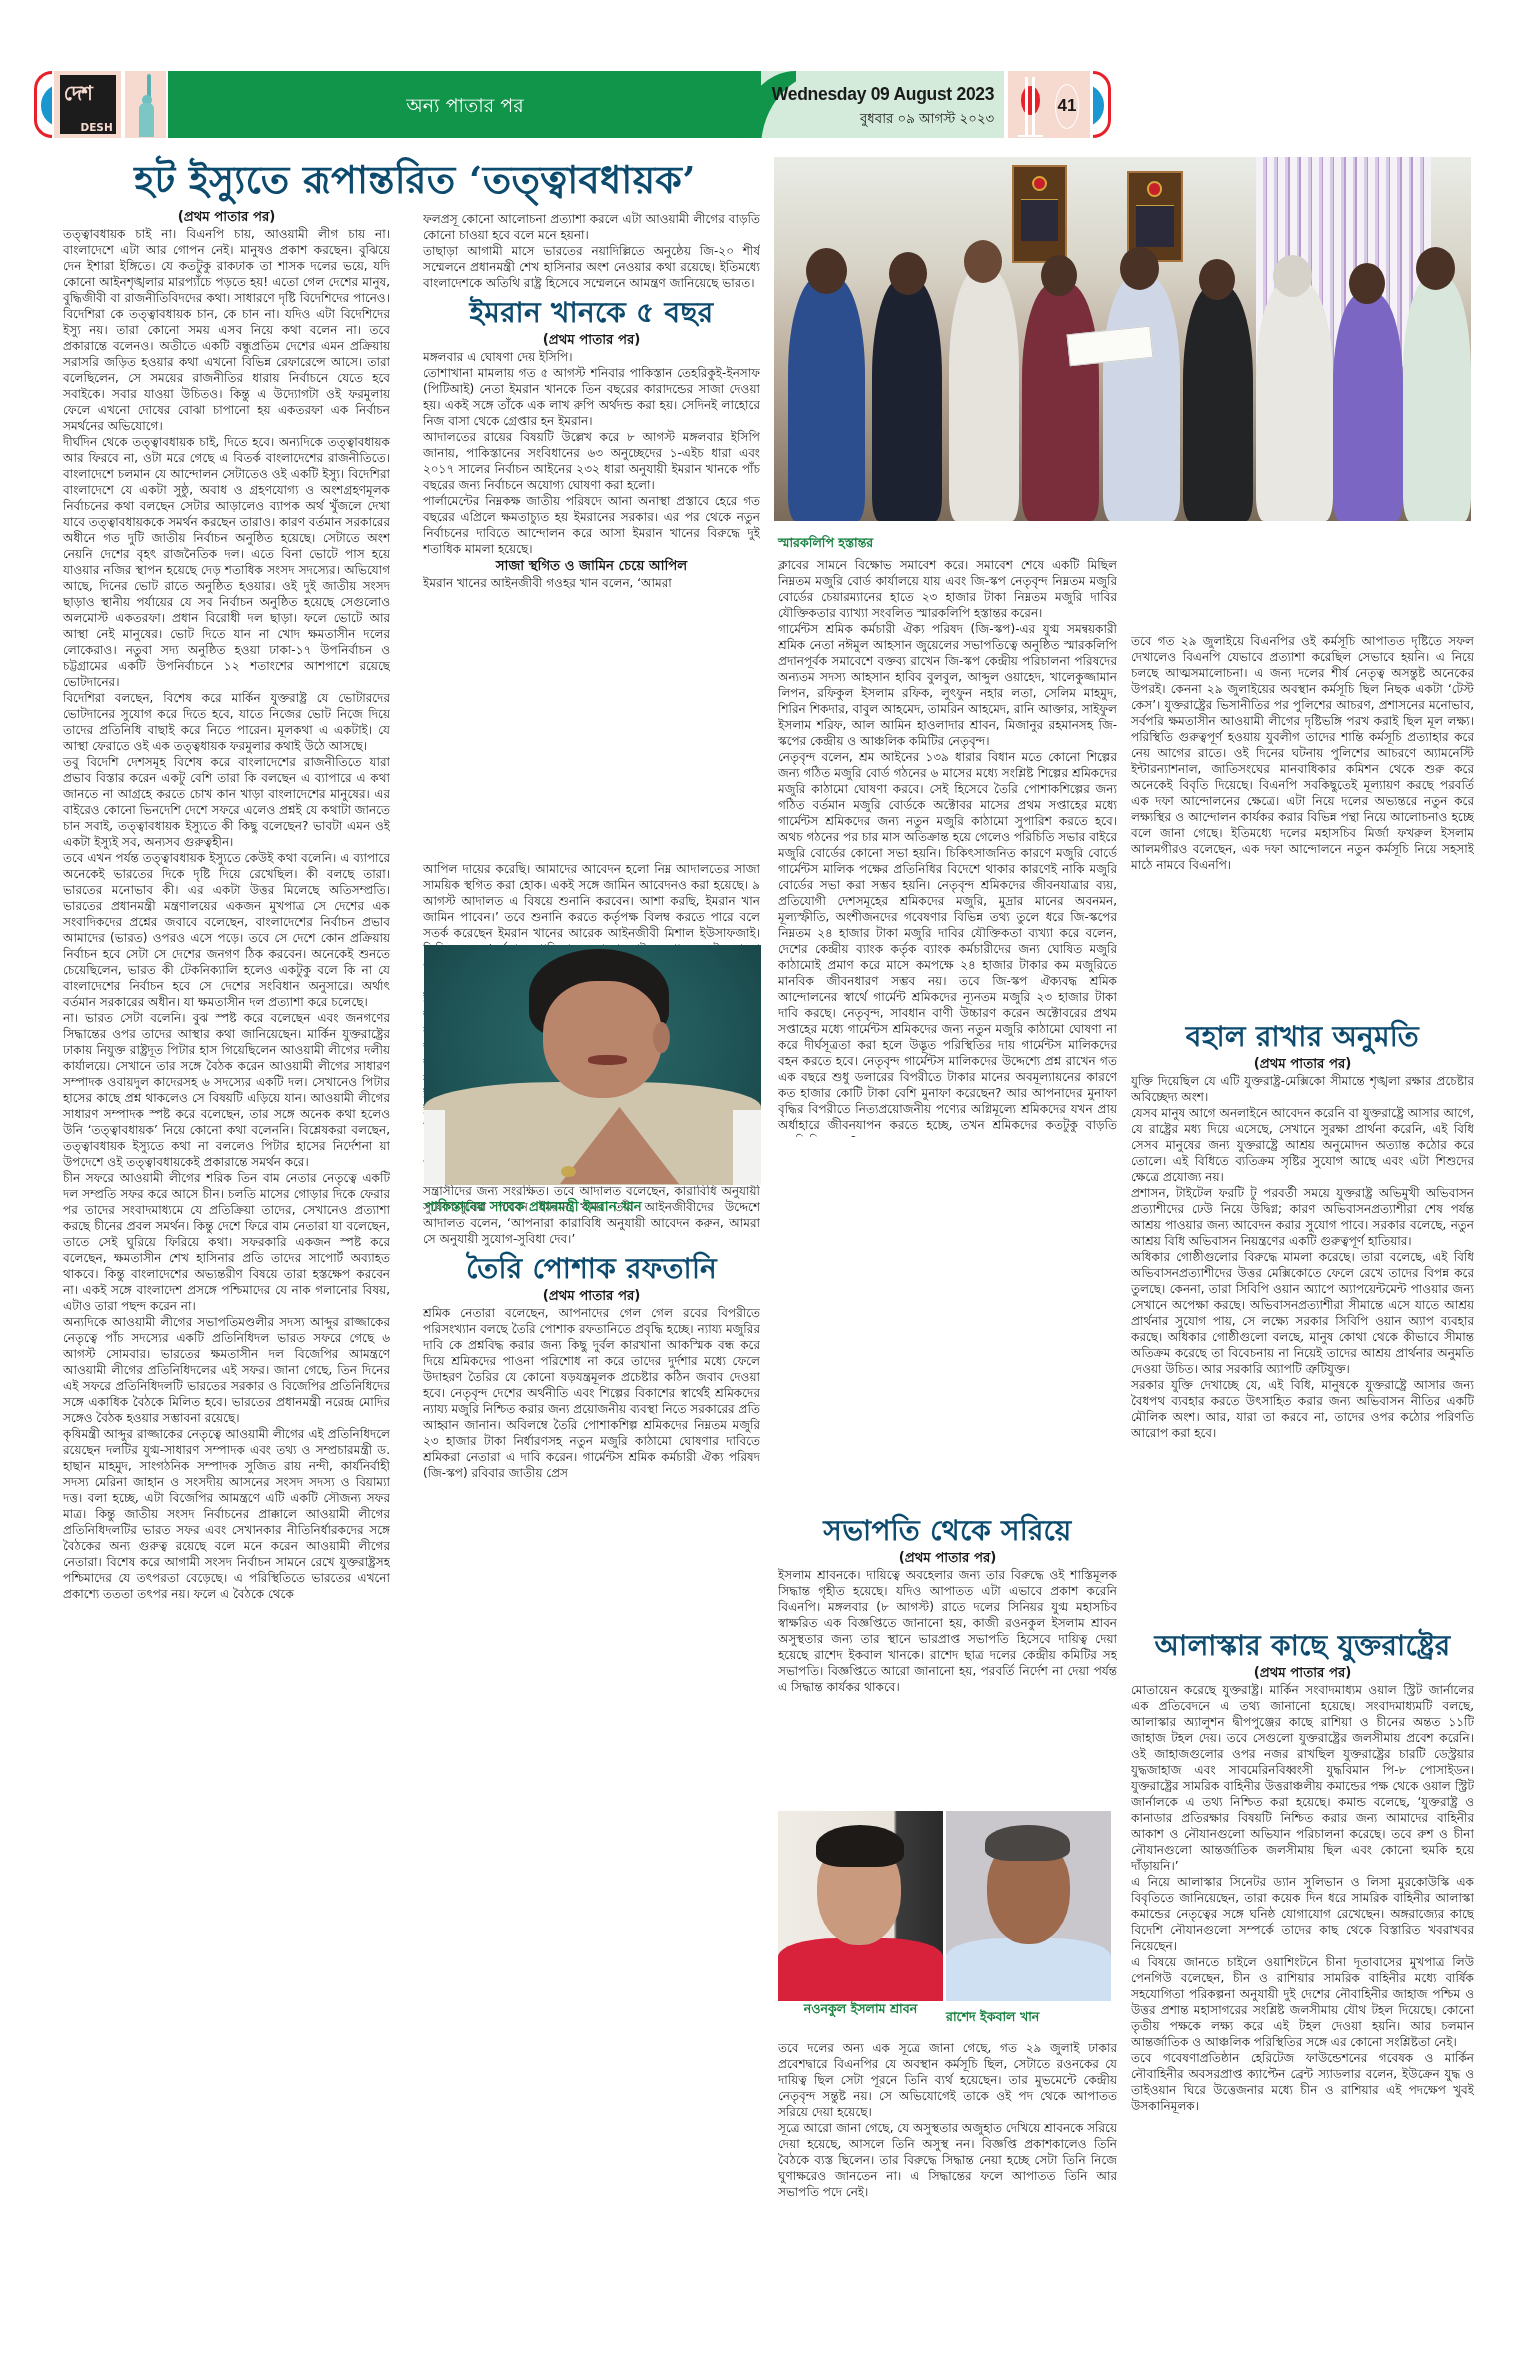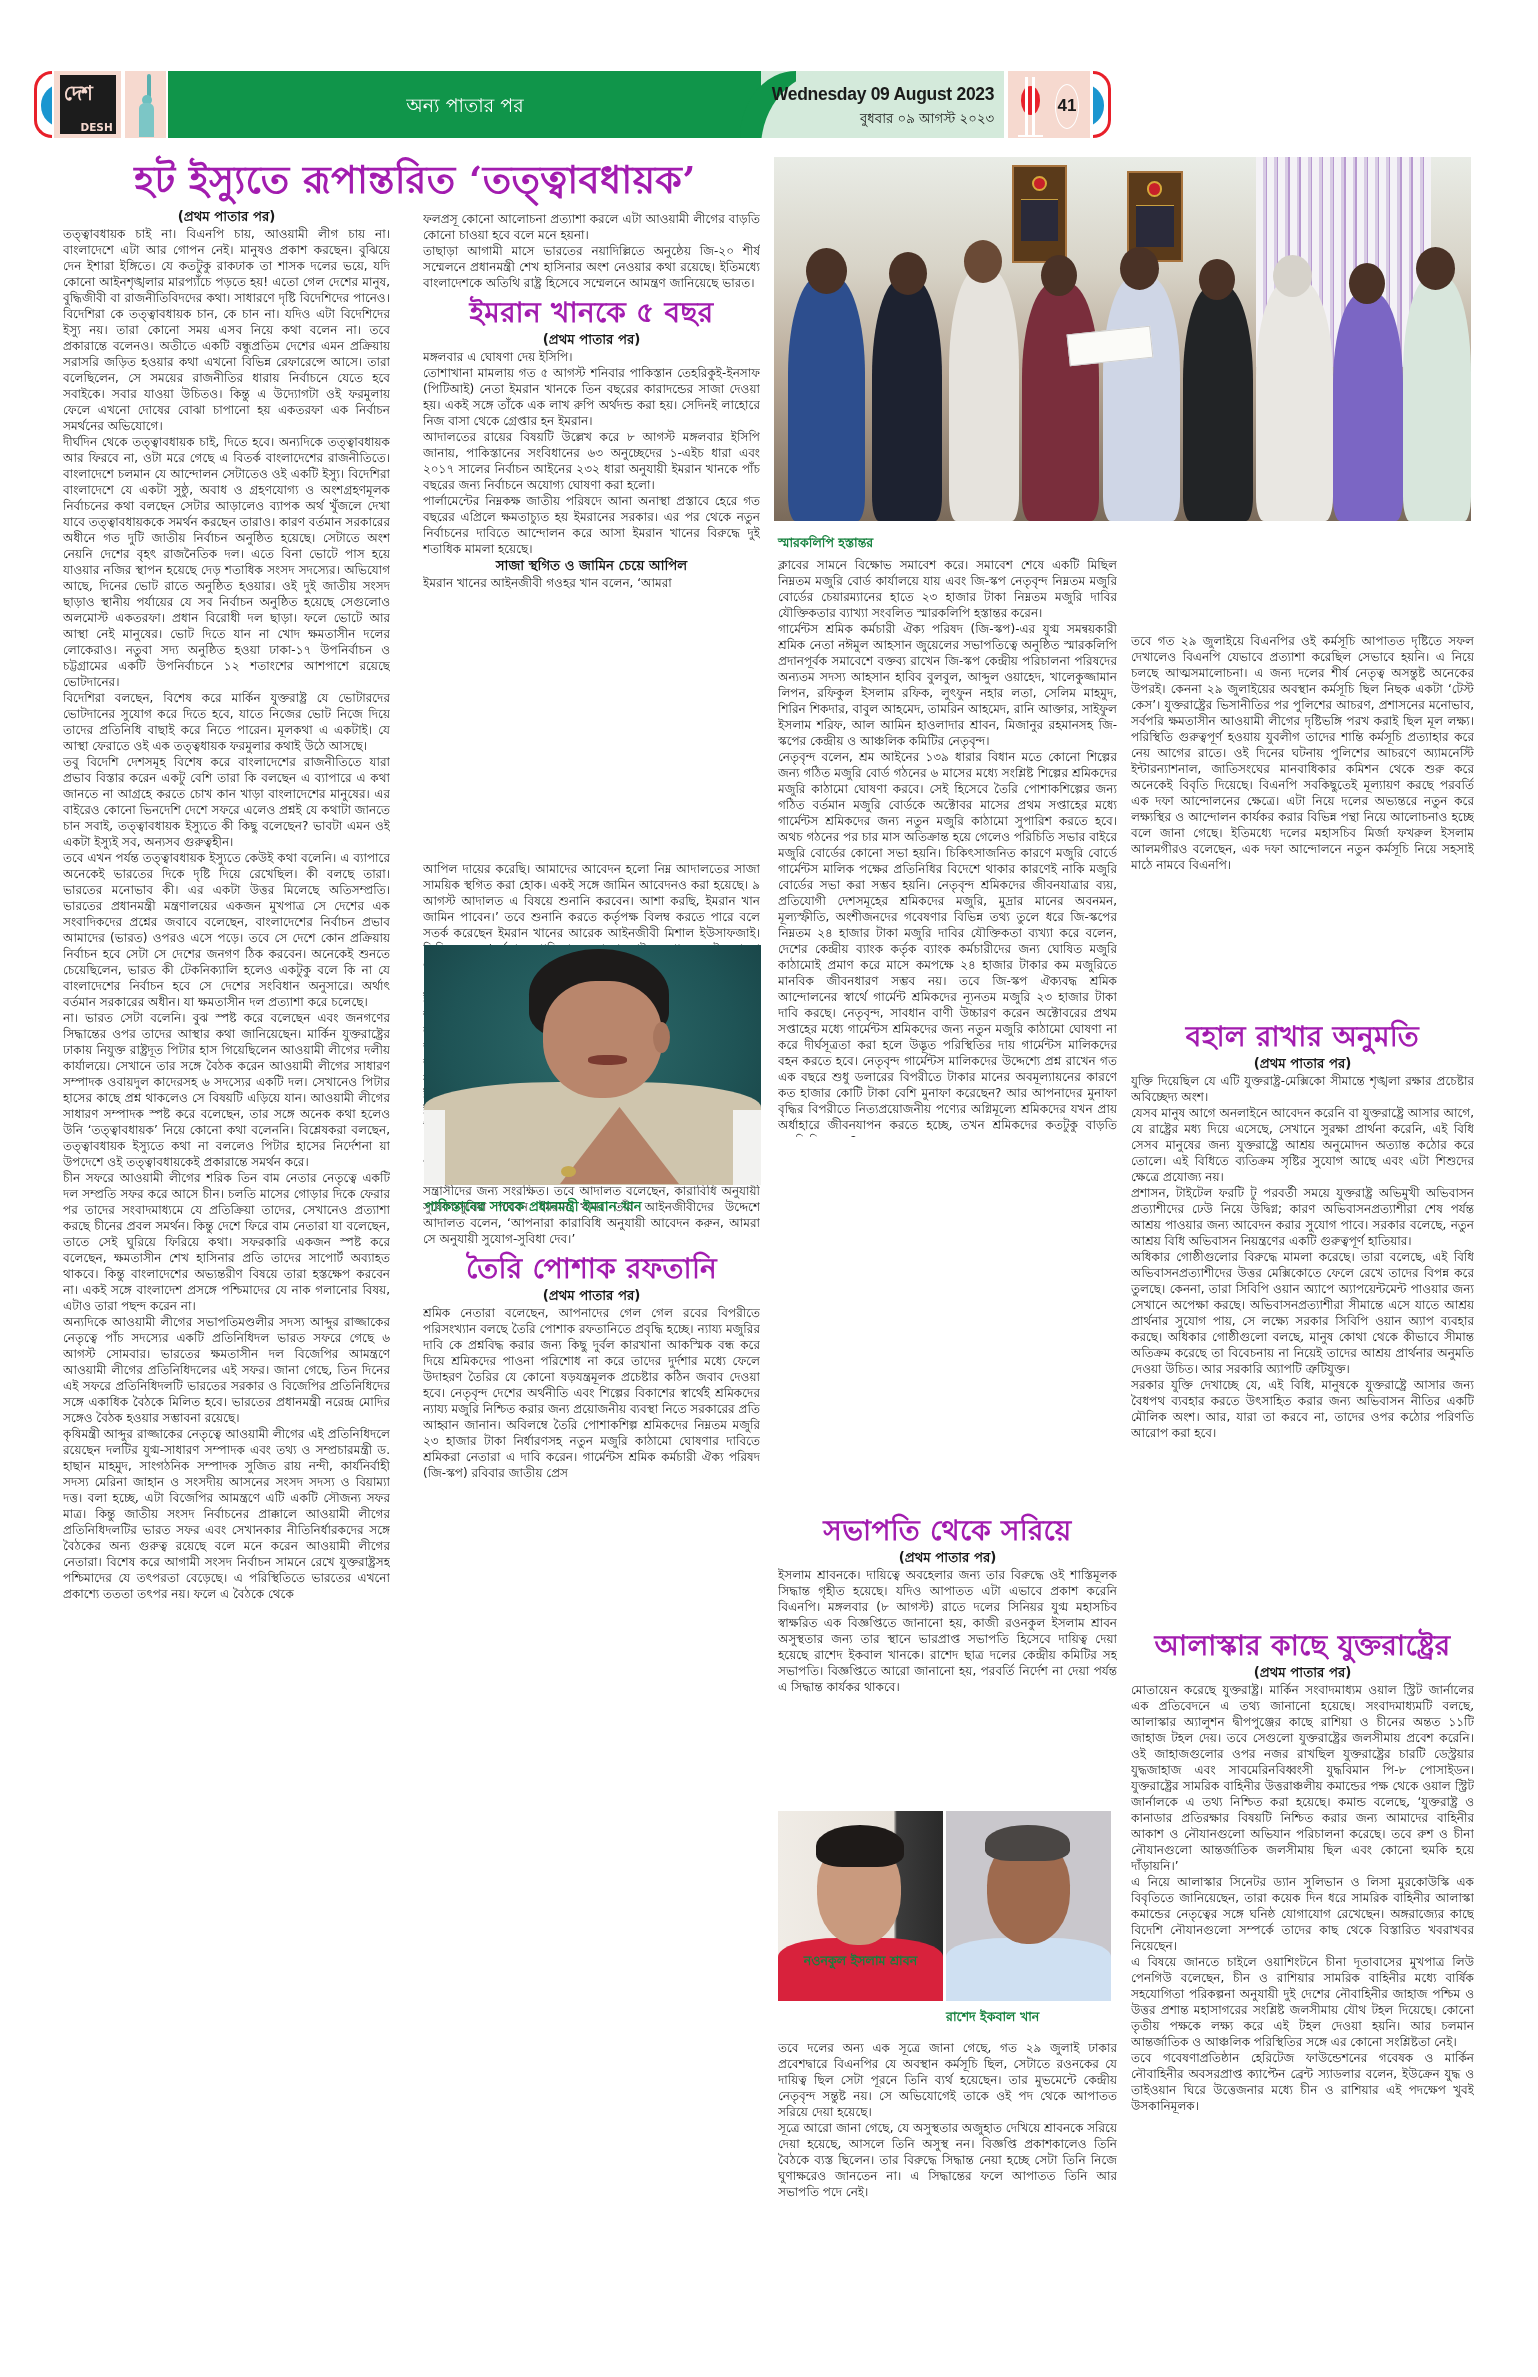--- a/index.html
+++ b/index.html
@@ -33,21 +33,21 @@
   .page-box .memorial .p1, .page-box .memorial .p2 { position: absolute; top: 0; width: 2.8px; height: 60px; background: #ffffff; }
   .page-box .memorial .p1 { left: 4.9px; } .page-box .memorial .p2 { left: 11.2px; }
   .page-box .memorial .base { position: absolute; left: -2.8px; bottom: 0; width: 25px; height: 2.1px; background: #ffffff; }
   .page-num { position: absolute; left: 47px; top: 12.6px; width: 24px; height: 45px; border: 1.4px solid #ffffff; border-radius: 50%; display: flex; align-items: center; justify-content: center; font-family: "Liberation Sans", sans-serif; font-weight: bold; font-size: 17px; color: #1a1a1a; }
   .mh-right-ring { position: absolute; left: 1059px; top: 0; width: 18px; height: 67px; border: 3.5px solid #e8202a; border-left: none; border-radius: 0 34px 34px 0; overflow: hidden; }
   .mh-right-ring::after { content: ""; position: absolute; right: 4.2px; top: 9.8px; width: 21px; height: 43px; background: #1a96d0; border-radius: 0 21px 21px 0; }
 
   
   .col { position: absolute; font-family: "DejaVu Sans", sans-serif; font-size: 12px; line-height: 16px; text-align: justify; color: #1d1d1d; }
   .col p { margin: 0; }
-  .headline { font-family: "DejaVu Serif", serif; font-weight: bold; text-align: center; color: #a21caf; letter-spacing: 0.3px; }
+  .headline { font-family: "DejaVu Serif", serif; font-weight: bold; text-align: center; color: #0c4a6e; letter-spacing: 0.3px; }
   .kicker { text-align: center; font-size: 13.3px; line-height: 18px; font-weight: bold; color: #1a1a1a; }
   .subhead { text-align: center; font-size: 13.3px; line-height: 18px; font-weight: bold; color: #1a1a1a; }
   .caption { font-size: 12.6px; font-weight: bold; color: #15803d; }
 
   
   .lead-head { position: absolute; left: 62px; top: 157px; width: 706px; font-size: 38px; line-height: 46px; text-align: center; }
 
   
   .c1 { left: 63px; top: 208px; width: 327px; height: 2161px; overflow: hidden; }
   .c2 { left: 423px; top: 211px; width: 337px; height: 2161px; overflow: hidden; }
@@ -77,21 +77,21 @@
   .imran-shirt-r { position: absolute; right: 0; top: 165px; width: 28px; height: 77px; background: #f2f2f0; }
   .imran-hands { position: absolute; left: 136px; top: 162px; width: 119px; height: 77px; background: #b07a60; clip-path: polygon(50% 0, 100% 100%, 0 100%); opacity: .9; }
   .imran-ring { position: absolute; left: 137px; top: 221px; width: 15.4px; height: 11.2px; background: #c5a850; border-radius: 50%; }
   .caption-imran { position: absolute; left: 425px; top: 1197px; font-size: 13.3px; }
 
   .photo-p1 { left: 778px; top: 1811px; width: 165px; height: 190px; background: linear-gradient(90deg, #f0ece6 0%, #e8e2da 70%, #3c3c3c 72%, #2a2a2a 100%); }
   .photo-p2 { left: 946px; top: 1811px; width: 165px; height: 190px; background: #c9c7cc; }
   .p-face { position: absolute; border-radius: 44% 44% 48% 48%; }
   .p-hair { position: absolute; border-radius: 50% 50% 30% 30%; }
   .p-shirt { position: absolute; left: 0; right: 0; bottom: 0; height: 63px; border-radius: 36% 36% 0 0 / 30% 30% 0 0; }
-  .cap-p1 { position: absolute; left: 778px; top: 1952px; width: 165px; text-align: center; font-size: 12.6px; }
+  .cap-p1 { position: absolute; left: 778px; top: 2000px; width: 165px; text-align: center; font-size: 12.6px; }
   .cap-p2 { position: absolute; left: 946px; top: 2008px; width: 165px; text-align: left; font-size: 12.6px; }
 
   
   .c3a { left: 778px; top: 557px; width: 339px; height: 580px; overflow: hidden; }
   .c3b { left: 778px; top: 1154px; width: 339px; height: 629px; overflow: hidden; }
   .c3c { left: 778px; top: 2040px; width: 339px; height: 329px; overflow: hidden; }
   .c4a { left: 1131px; top: 633px; width: 343px; height: 357px; overflow: hidden; }
   .c4b { left: 1131px; top: 997px; width: 343px; height: 643px; overflow: hidden; }
   .c4c { left: 1131px; top: 1622px; width: 343px; height: 748px; overflow: hidden; }
 

